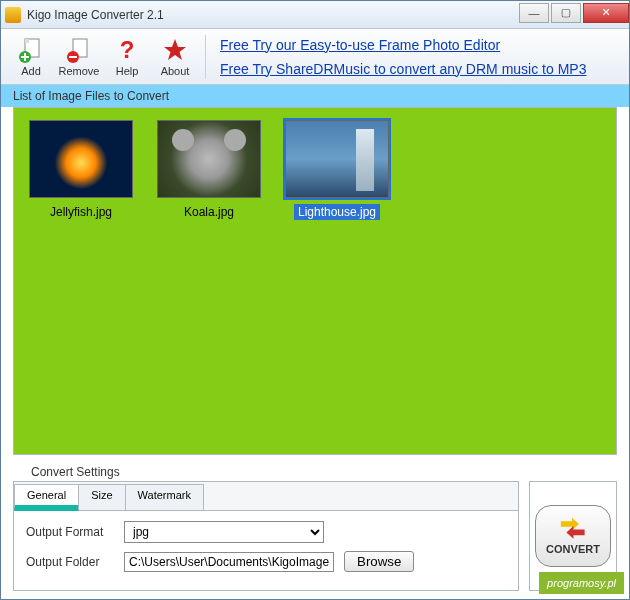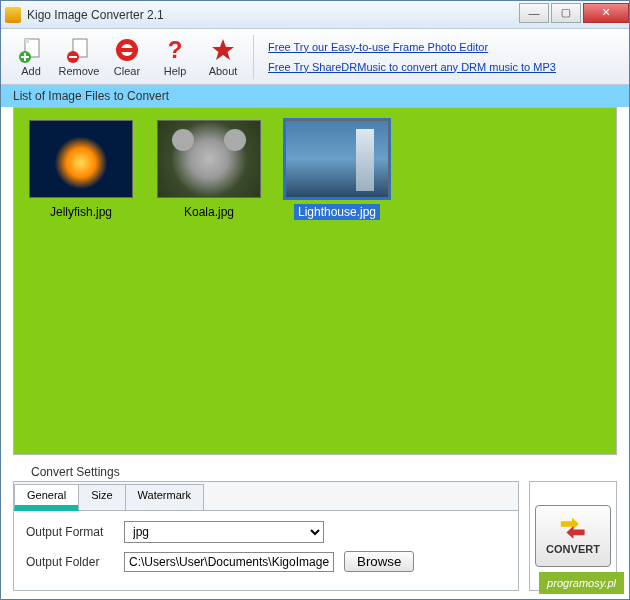--- a/index.html
+++ b/index.html
@@ -10,21 +10,21 @@
 .titlebar .title { flex: 1; color: #333; }
 .win-btns { display: flex; gap: 2px; margin-right: -4px; margin-top: -4px; }
 .win-btn { width: 30px; height: 20px; border: 1px solid #9aa; background: linear-gradient(#f8f8f8,#e0e0e0); display: flex; align-items: center; justify-content: center; font-size: 11px; color: #444; }
 .win-btn.close { background: linear-gradient(#e88,#c33); color: #fff; width: 46px; border-color: #a33; }
 .toolbar { height: 56px; background: linear-gradient(#fdfdfd,#e8eef5); border-bottom: 1px solid #c0cad4; display: flex; align-items: center; padding: 0 6px; }
 .tool-btn { width: 48px; height: 50px; display: flex; flex-direction: column; align-items: center; justify-content: center; gap: 2px; cursor: pointer; border: 1px solid transparent; border-radius: 3px; }
 .tool-btn .icon { width: 26px; height: 26px; display: flex; align-items: center; justify-content: center; }
 .tool-btn .lbl { font-size: 11px; color: #333; }
 .tool-sep { width: 1px; height: 44px; background: #c8d2dc; margin: 0 6px; }
 .promo { flex: 1; padding: 4px 8px; display: flex; flex-direction: column; gap: 8px; }
-.promo a { color: #0b3db5; text-decoration: underline; font-size: 11px; }
+.promo a { color: #0b3db5; text-decoration: underline; font-size: 14px; }
 .section-label { padding: 4px 12px; color: #333; background: #7dd3fc; }
 .filelist { flex: 1; margin: 0 12px 8px 12px; border: 1px solid #b0b8c0; background: #84cc16; padding: 12px; display: flex; flex-wrap: wrap; align-content: flex-start; gap: 18px; overflow: auto; }
 .thumb { width: 110px; display: flex; flex-direction: column; align-items: center; gap: 6px; }
 .thumb .imgbox { width: 104px; height: 78px; border: 1px solid #666; background: #234; display: flex; align-items: center; justify-content: center; overflow: hidden; }
 .thumb .cap { font-size: 12px; padding: 1px 4px; }
 .thumb.selected .imgbox { outline: 2px solid #2a72d4; }
 .thumb.selected .cap { background: #2a72d4; color: #fff; }
 .settings-label { padding: 2px 30px; color: #333; }
 .settings-panel { margin: 0 12px 8px 12px; display: flex; gap: 10px; }
 .settings-box { flex: 1; border: 1px solid #b0b8c0; background: #fff; }
@@ -32,21 +32,21 @@
 .tab { padding: 4px 12px; border: 1px solid #b0b8c0; border-bottom: none; margin-right: -1px; margin-top: 2px; background: #eef2f6; font-size: 11px; cursor: pointer; }
 .tab.active { background: #fff; border-bottom: 6px solid #14b8a6; margin-bottom: -1px; }
 .settings-body { padding: 10px 12px; }
 .row { display: flex; align-items: center; gap: 10px; margin-bottom: 8px; }
 .row label { width: 88px; color: #333; }
 select, input[type=text] { border: 1px solid #888; padding: 2px 4px; font-family: inherit; font-size: 12px; background: #fff; }
 select { width: 200px; }
 input[type=text] { width: 210px; }
 .browse-btn { padding: 2px 12px; border: 1px solid #888; background: linear-gradient(#fdfdfd,#e4e4e4); border-radius: 3px; cursor: pointer; }
 .convert-box { width: 88px; border: 1px solid #b0b8c0; display: flex; align-items: center; justify-content: center; }
-.convert-btn { width: 76px; height: 62px; border: 1px solid #888; border-radius: 4px; background: linear-gradient(#fdfdfd,#e4e4e4); display: flex; flex-direction: column; align-items: center; justify-content: center; gap: 2px; cursor: pointer; font-weight: bold; font-size: 11px; color: #333; }
+.convert-btn { width: 76px; height: 62px; border: 1px solid #888; border-radius: 16px; background: linear-gradient(#fdfdfd,#e4e4e4); display: flex; flex-direction: column; align-items: center; justify-content: center; gap: 2px; cursor: pointer; font-weight: bold; font-size: 11px; color: #333; }
 .footer-brand { position: absolute; right: 6px; bottom: 6px; background: #8ab82e; color: #fff; padding: 5px 8px; font-size: 11px; font-style: italic; }
 
 .art-jelly { width:100%; height:100%; background: radial-gradient(circle at 50% 55%, #ffdd55 0%, #ff8800 22%, #001a40 40%, #001a40 100%); }
 .art-koala { width:100%; height:100%; background: radial-gradient(circle at 50% 50%, #bbb 0%, #999 30%, #3a4a2a 60%, #2a3a1a 100%); position: relative; }
 .art-koala::before, .art-koala::after { content:""; position:absolute; width:22px; height:22px; background:#aaa; border-radius:50%; top:8px; }
 .art-koala::before { left:14px; } .art-koala::after { right:14px; }
 .art-light { width:100%; height:100%; background: linear-gradient(#4a7fb0 0%, #6a9fc8 50%, #2a4a6a 100%); position:relative; }
 .art-light::after { content:""; position:absolute; right:14px; top:8px; width:18px; height:62px; background: linear-gradient(#dde8f0, #9ab0c0); }
 
 .ic-add { position:relative; }
@@ -81,30 +81,20 @@
     </div>
     <div class="tool-btn">
       <span class="icon ic-remove">
         <svg width="26" height="26">
             <rect x="7" y="2" width="14" height="18" fill="#fff" stroke="#888"></rect>
             <circle cx="7" cy="20" r="6" fill="#d22"></circle>
             <path d="M3 20 h8" stroke="#fff" stroke-width="2"></path>
           </svg>
       </span>
       <span class="lbl">Remove</span>
-    </div>
-    <div class="tool-btn">
-      <span class="icon ic-clear">
-        <svg width="26" height="26">
-            <circle cx="13" cy="13" r="11" fill="#d22"></circle>
-            <circle cx="13" cy="13" r="6" fill="#fff"></circle>
-            <rect x="4" y="11" width="18" height="4" fill="#d22"></rect>
-          </svg>
-      </span>
-      <span class="lbl">Clear</span>
     </div>
     <div class="tool-btn">
       <span class="icon ic-help">
         <svg width="26" height="26">
             <text x="13" y="21" text-anchor="middle" font-size="24" font-weight="bold" fill="#d22">?</text>
           </svg>
       </span>
       <span class="lbl">Help</span>
     </div>
     <div class="tool-btn">

